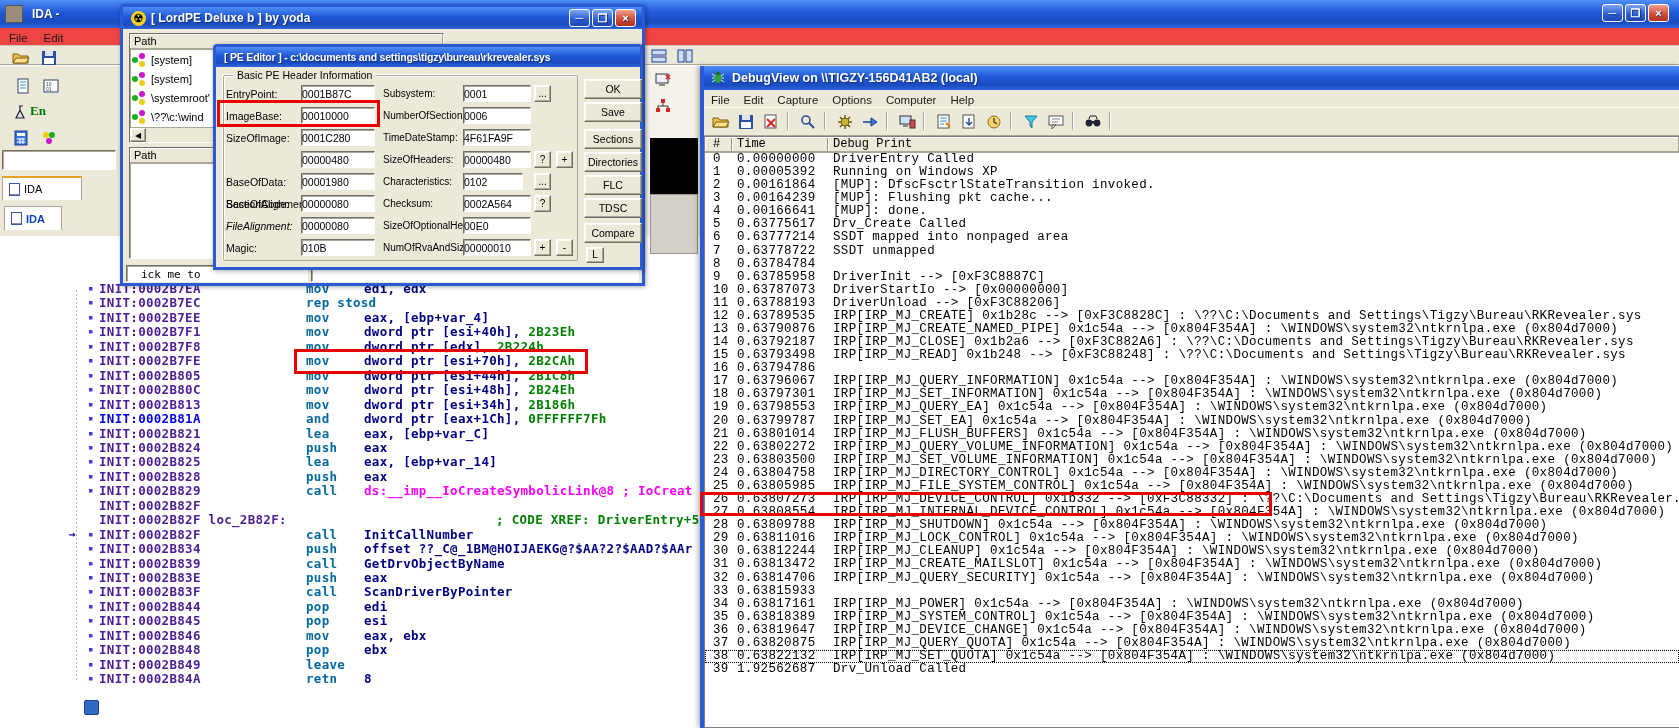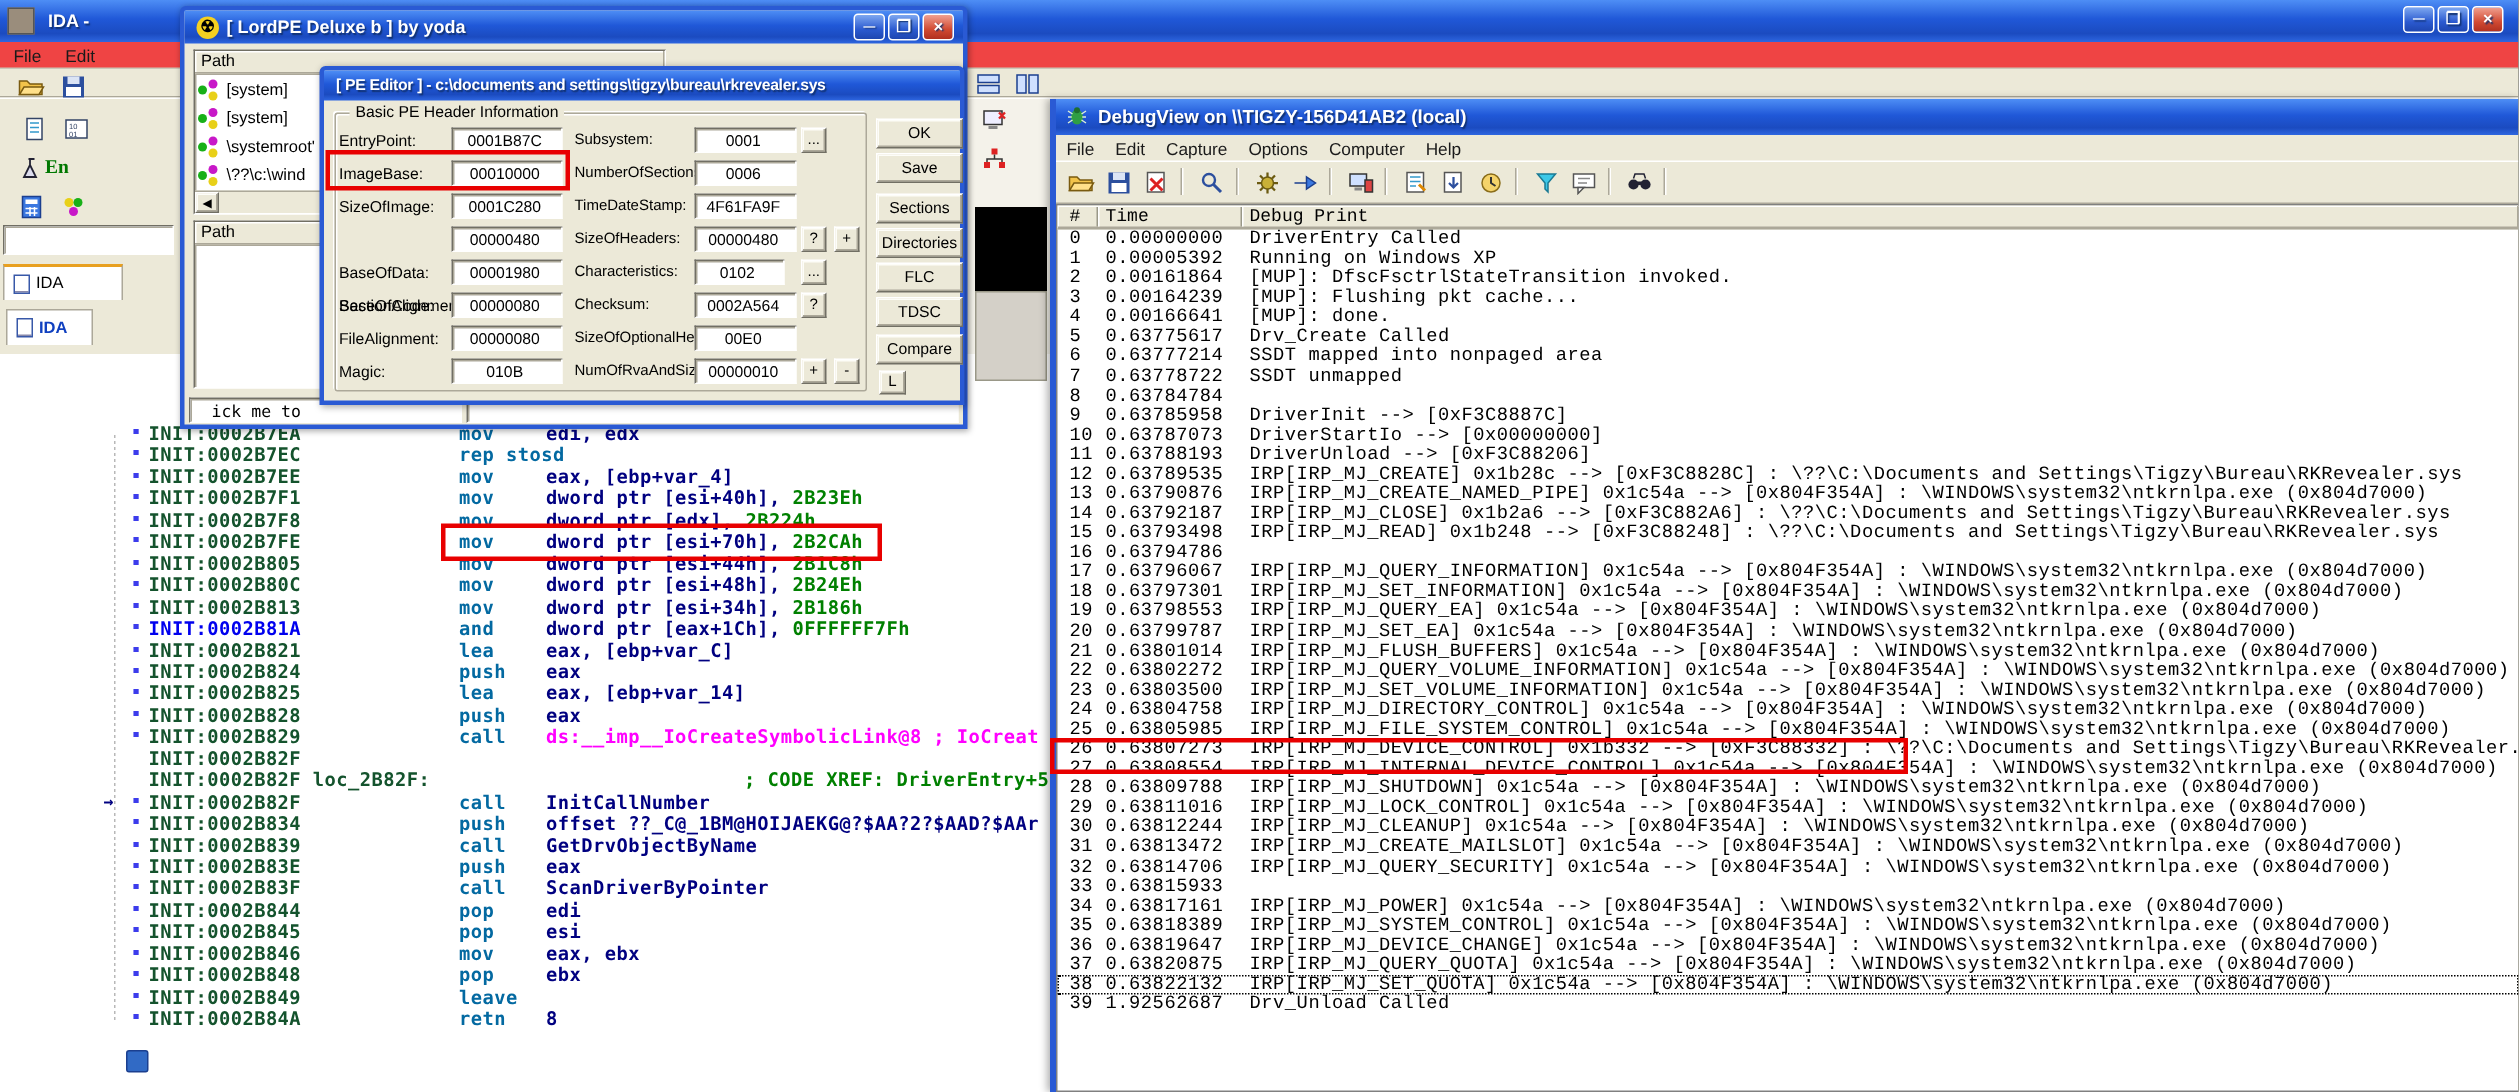--- a/index.html
+++ b/index.html
@@ -43,21 +43,21 @@
   #ida-sidecol { left:645px; top:66px; width:55px; height:170px; background:#f4f2ea; }
   .tb-icon { position:absolute; width:22px; height:19px; display:flex; align-items:center; justify-content:center; }
   .tb-icon svg { width:18px; height:16px; }
   
   #disasm { left:85px; top:278px; width:615px; height:420px;
     font-family:"DejaVu Sans Mono", monospace; font-size:12.5px; font-weight:bold;
     letter-spacing:0.3px; white-space:nowrap; }
   .dis-line { position:absolute; height:14.45px; line-height:14px; width:640px;}
   .dis-dot { position:absolute; left:3px; top:3px; width:5px; height:7px; color:#3c3cec; font-size:9px; line-height:7px;}
   .dis-arrow { position:absolute; left:-16px; top:0; color:#000080; font-size:11px;}
-  .dis-addr { position:absolute; left:14px; color:#14532d; }
+  .dis-addr { position:absolute; left:14px; color:#4c1d95; }
   .dis-addr.blue { color:#0000ee; }
   .dis-mn { position:absolute; left:221px; color:#0369a1; }
   .dis-ops { position:absolute; left:279px; }
   .dis-far { position:absolute; left:411px; color:#008000; }
   .c-n { color:#000080; } .c-g { color:#008000; } .c-m { color:#ff00ff; }
   #tree-line { left:76px; top:290px; width:1px; height:390px;
     background:repeating-linear-gradient(180deg,#b8b8b8 0 2px,transparent 2px 4px); }
   
   #lordpe { left:120px; top:4px; width:525px; height:282px;
     background:#ece9d8; border:3px solid #2a5ad4; border-radius:4px 4px 0 0;
@@ -72,21 +72,21 @@
   .lp-dots i:nth-child(2){ left:7px; top:0; background:#c818c8;}
   .lp-dots i:nth-child(3){ left:7px; top:8px; background:#e8d018;}
   
   #pe-dialog { left:213px; top:44px; width:430px; height:226px;
     background:#ece9d8; border:3px solid #2a5ad4; border-radius:4px 4px 0 0;
     box-shadow:1px 1px 5px rgba(0,0,0,.35); }
   #pe-title { left:0; top:0; width:424px; height:20px; font-size:10.5px; padding-left:8px; letter-spacing:-0.2px;}
   .pe-label { position:absolute; font-size:10.5px; color:#000; }
   .pe-value { position:absolute; height:17px; background:#fff;
     border:1px solid; border-color:#716f64 #fff #fff #716f64; box-shadow:inset 1px 1px 0 #aca899;
-    font-size:10.5px; text-align:center; padding:2px 3px 0 0; color:#000;}
+    font-size:10.5px; text-align:left; padding:2px 3px 0 0; color:#000;}
   .pe-aux { position:absolute; width:17px; height:17px; font-size:10px; text-align:center; line-height:15px; color:#000;}
   .pe-btn { position:absolute; left:368px; width:58px; height:20px; font-size:10.5px;
     text-align:center; line-height:18px; color:#000;}
   
   #dv { left:700px; top:66px; width:979px; height:662px; background:#ece9d8;
     border-left:4px solid #2a5ad4; box-shadow:-2px 0 5px rgba(0,0,0,.3); }
   #dv-title { left:0; top:0; width:975px; height:24px; font-size:12.5px; padding-left:4px;}
   #dv-menubar { left:0; top:24px; width:975px; height:18px; background:#ece9d8; border-bottom:1px solid #fff;}
   #dv-toolbar { left:0; top:42px; width:975px; height:28px; background:#ece9d8;
     border-bottom:1px solid #aca899; }
@@ -387,21 +387,21 @@
         <div class="abs pe-label" style="left: 10px; top: 63px;">ImageBase:</div>
         <div class="abs pe-value" style="left: 85px; top: 60px; width: 74px;">00010000</div>
         <div class="abs pe-label" style="left: 10px; top: 85px;">SizeOfImage:</div>
         <div class="abs pe-value" style="left: 85px; top: 82px; width: 74px;">0001C280</div>
         <div class="abs pe-label" style="left: 10px; top: 107px; margin-top: 44px;">BaseOfCode:</div>
         <div class="abs pe-value" style="left: 85px; top: 104px; width: 74px;">00000480</div>
         <div class="abs pe-label" style="left: 10px; top: 129px;">BaseOfData:</div>
         <div class="abs pe-value" style="left: 85px; top: 126px; width: 74px;">00001980</div>
         <div class="abs pe-label" style="left: 10px; top: 151px;">SectionAlignment:</div>
         <div class="abs pe-value" style="left: 85px; top: 148px; width: 74px;">00000080</div>
-        <div class="abs pe-label" style="left: 10px; top: 173px;">FileAlignment:</div>
+        <div class="abs pe-label" style="left: 10px; top: 173px; font-style: italic;">FileAlignment:</div>
         <div class="abs pe-value" style="left: 85px; top: 170px; width: 74px;">00000080</div>
         <div class="abs pe-label" style="left: 10px; top: 195px;">Magic:</div>
         <div class="abs pe-value" style="left: 85px; top: 192px; width: 74px;">010B</div>
         <div class="abs pe-label" style="left: 167px; top: 41px; font-size: 10px;">Subsystem:</div>
         <div class="abs pe-value" style="left: 247px; top: 38px; width: 68px;">0001</div>
         <div class="abs pe-aux raised" style="left: 318px; top: 38px;">...</div>
         <div class="abs pe-label" style="left: 167px; top: 63px; font-size: 10px;">NumberOfSections:</div>
         <div class="abs pe-value" style="left: 247px; top: 60px; width: 68px;">0006</div>
         <div class="abs pe-label" style="left: 167px; top: 85px; font-size: 10px;">TimeDateStamp:</div>
         <div class="abs pe-value" style="left: 247px; top: 82px; width: 68px;">4F61FA9F</div>

